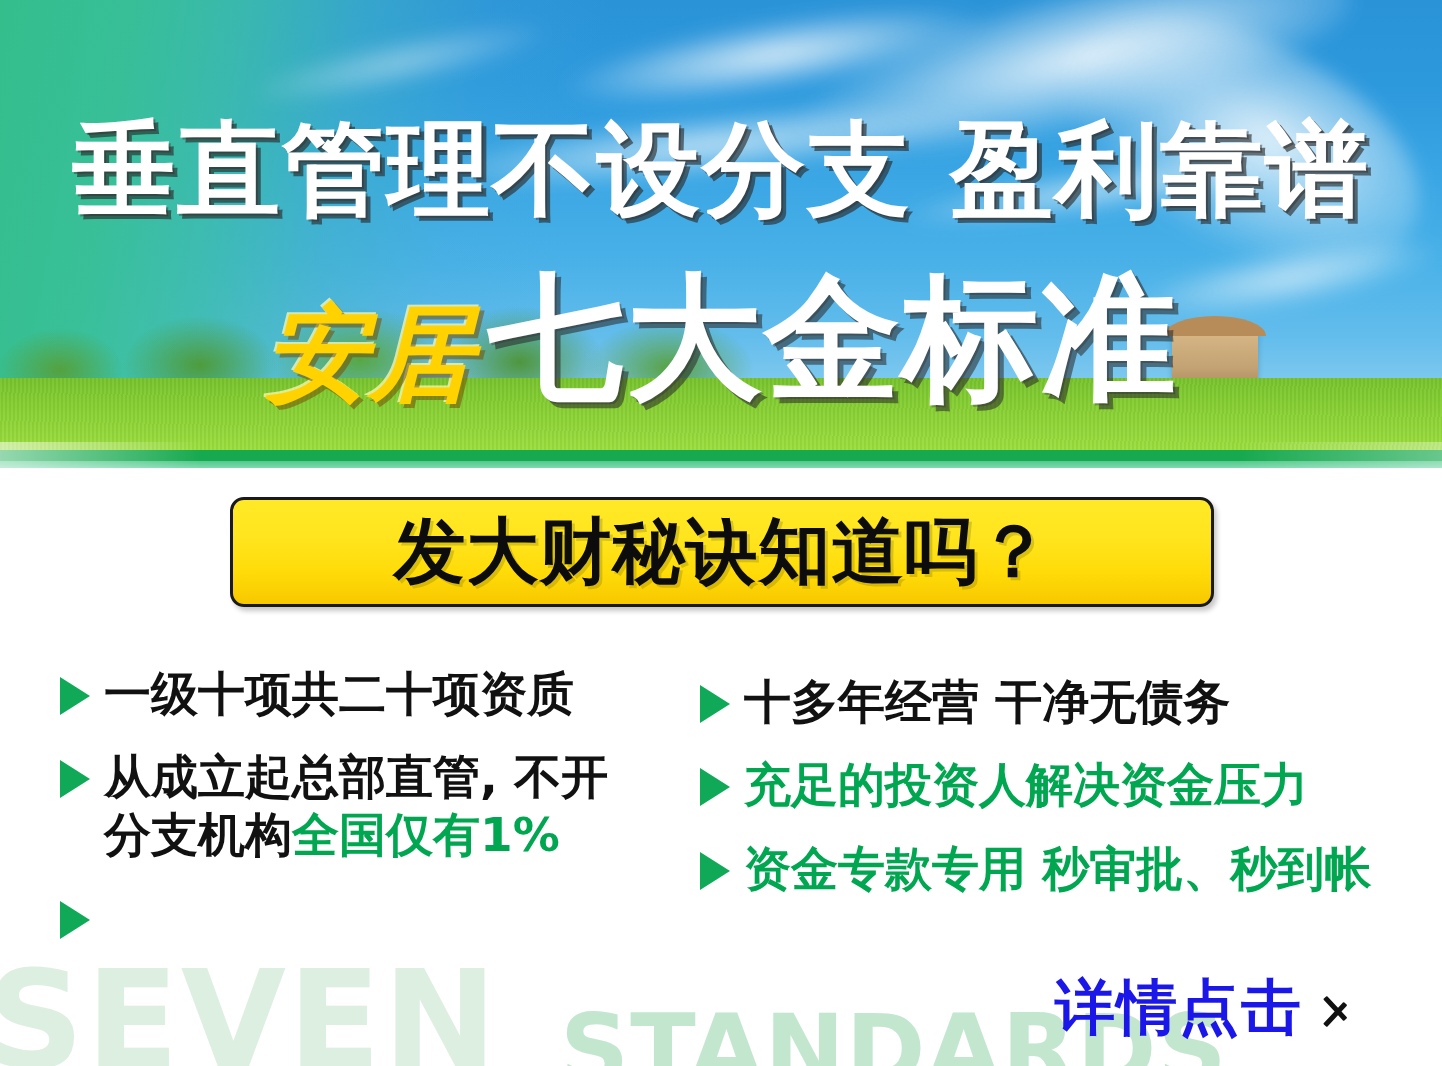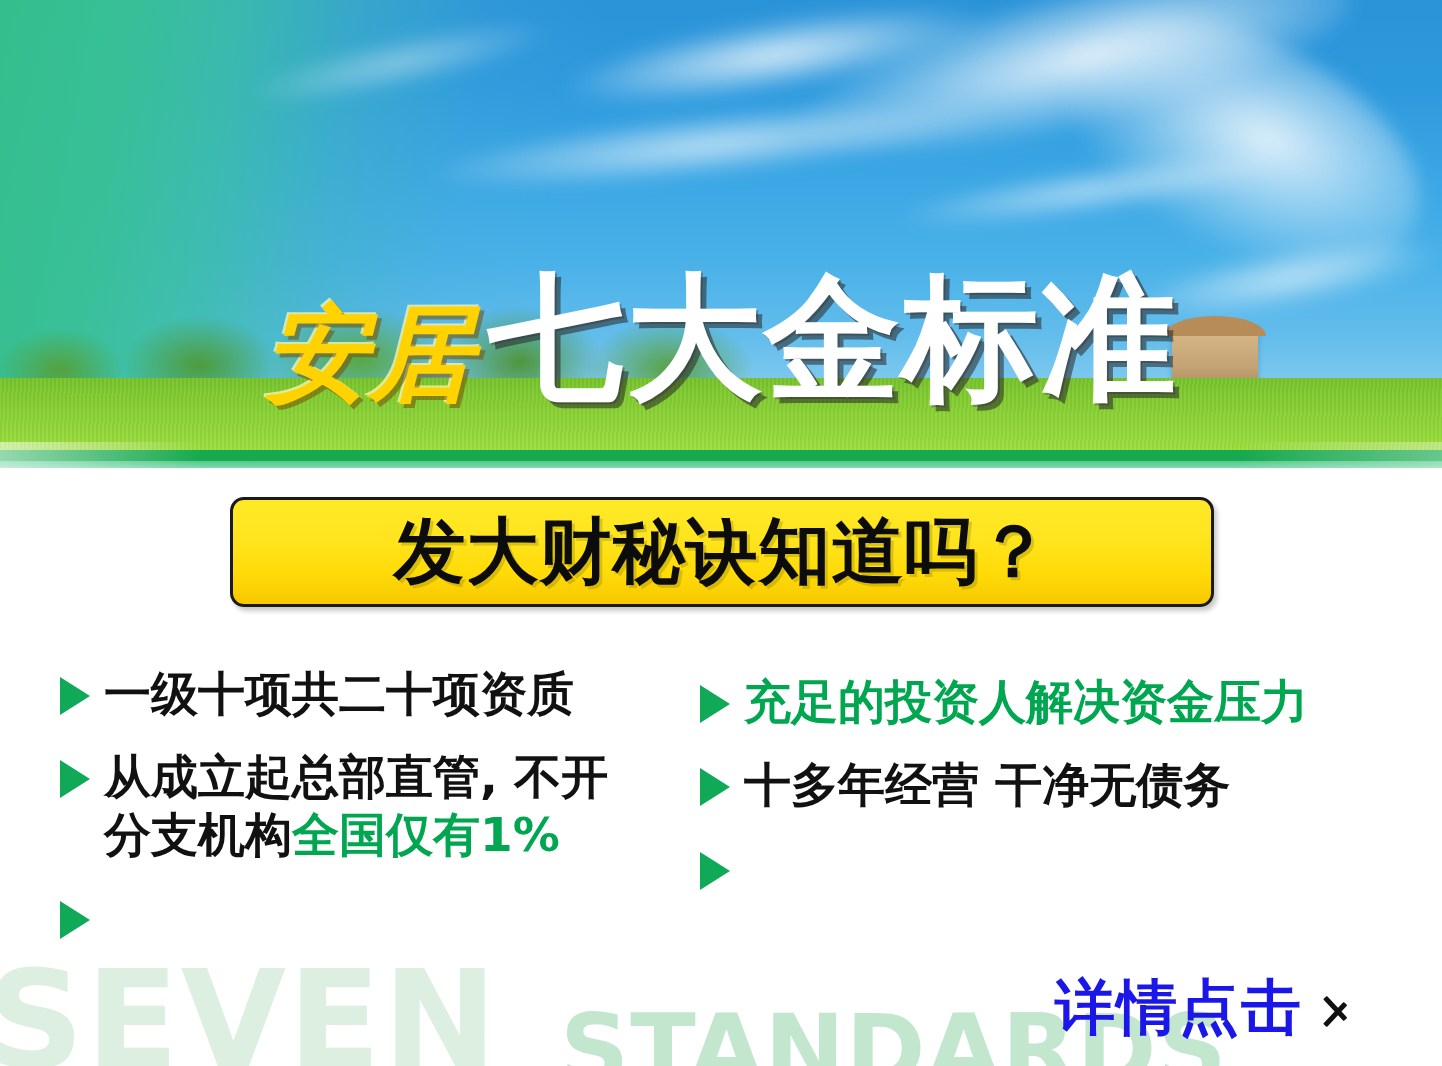--- a/index.html
+++ b/index.html
@@ -223,20 +223,21 @@
   <div class="cloud c5"></div>
   <div class="cloud c6"></div>
   <div class="cloud c7"></div>
 
   <div class="trees-left"></div>
   <div class="house"></div>
   <div class="grass"></div>
   <div class="hero-greenband"></div>
   <div class="hero-fade"></div>
 
+  <div class="headline1">垂直管理不设分支 盈利靠谱</div>
 
   <div class="headline2">
     <span class="hl2-gold">安居</span><span class="hl2-white">七大金标准</span>
   </div>
 </div>
 
 <div class="yellow-banner">
   <span class="yellow-banner-text">发大财秘诀知道吗？</span>
 </div>
 
@@ -261,31 +262,34 @@
         </div>
       </div>
       <div class="bullet">
         <span class="tri" style="border-left-color: rgb(15, 169, 88);"></span>
       </div>
     </div>
   <div class="col-right" id="col-right">
       <div class="bullet">
         <span class="tri" style="border-left-color: rgb(15, 169, 88);"></span>
         <div class="btext">
+          <div><span style="color: rgb(17, 17, 17);">十多年经营  干净无债务</span></div>
+        </div>
+      </div>
+      <div class="bullet">
+        <span class="tri" style="border-left-color: rgb(15, 169, 88);"></span>
+        <div class="btext">
           <div><span style="color: rgb(0, 166, 80);">充足的投资人解决资金压力</span></div>
         </div>
       </div>
       <div class="bullet">
         <span class="tri" style="border-left-color: rgb(15, 169, 88);"></span>
         <div class="btext">
-          <div><span style="color: rgb(17, 17, 17);">十多年经营  干净无债务</span></div>
-        </div>
-      </div>
-      <div class="bullet">
-        <span class="tri" style="border-left-color: rgb(15, 169, 88);"></span>
+          <div><span style="color: rgb(0, 166, 80);">资金专款专用  秒审批、秒到帐</span></div>
+        </div>
       </div>
     </div>
 </div>
 
 <div class="cta">
   <span class="cta-text">详情点击</span>
   <span class="cta-chevron"></span>
 </div>
 
 </body></html>

